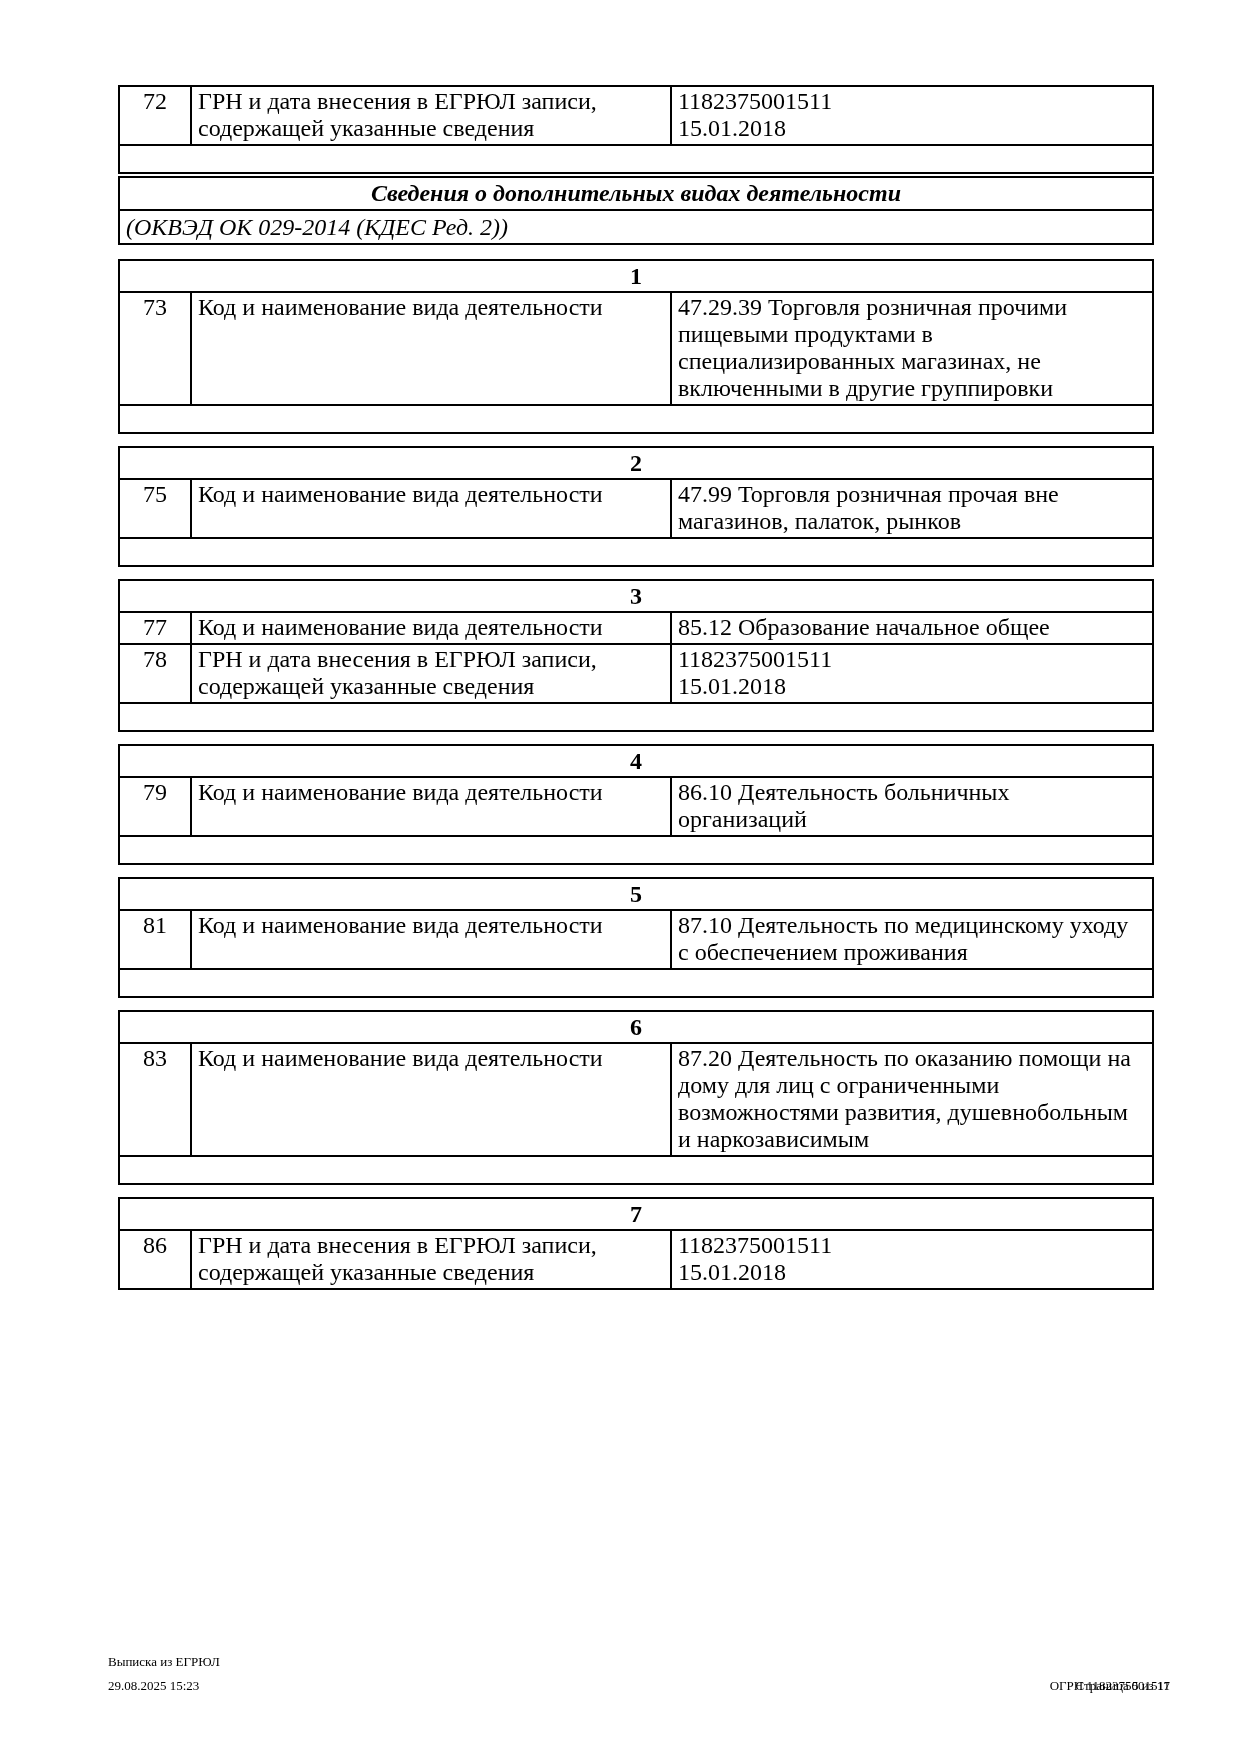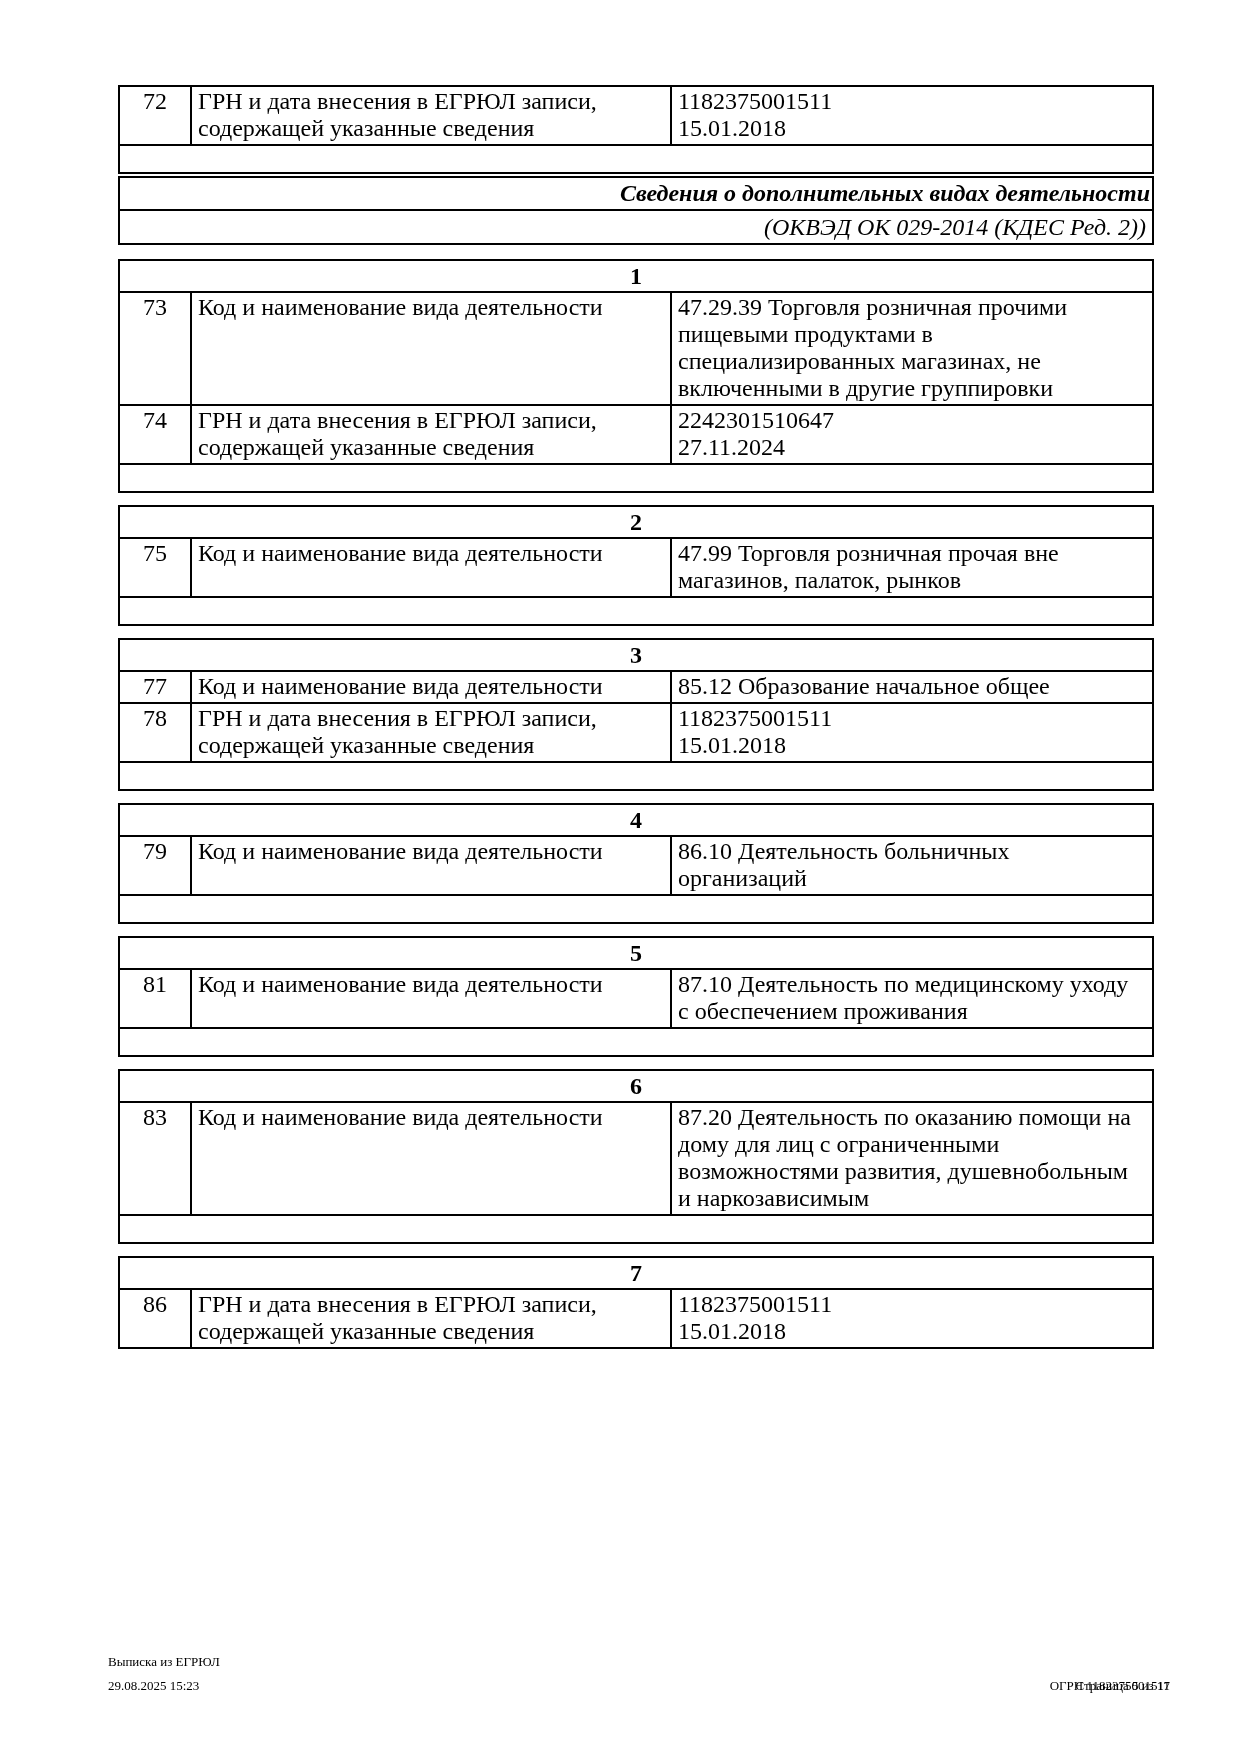--- a/index.html
+++ b/index.html
@@ -30,25 +30,25 @@
   td.lab,td.val{white-space:pre-line;}
   td.val{padding-right:2px;}
   tr.numrow td{
     height:30px;text-align:center;font-weight:bold;
     vertical-align:middle;padding:0;
   }
   tr.emptyrow td{height:26px;padding:0;}
   table.mb2{margin-bottom:2px;}
   table.mb14{margin-bottom:14px;}
   tr.titlerow td{
-    height:31px;text-align:right;vertical-align:middle;
+    height:31px;text-align:center;vertical-align:middle;
     font-weight:bold;font-style:italic;padding:0 2px;
   }
   tr.subtitlerow td{
-    height:32px;text-align:right;vertical-align:middle;
+    height:32px;text-align:left;vertical-align:middle;
     font-style:italic;font-weight:normal;padding:0 6px;
   }
   .footer{
     position:absolute;left:108px;top:1650px;width:1062px;height:50px;
     font-size:13px;line-height:24px;
   }
   .footer-left{position:absolute;left:0;top:0;}
   .footer-center{position:absolute;left:0;top:24px;width:100%;text-align:right;}
   .footer-right{position:absolute;right:0;top:24px;}
 </style>
@@ -103,27 +103,20 @@
         <tr class="numrow">
       <td colspan="3">1</td>
     </tr>
     <tr>
       <td class="num">73</td>
       <td class="lab">Код и наименование вида деятельности</td>
       <td class="val">47.29.39 Торговля розничная прочими
 пищевыми продуктами в
 специализированных магазинах, не
 включенными в другие группировки</td>
-    </tr>
-    <tr>
-      <td class="num">74</td>
-      <td class="lab">ГРН и дата внесения в ЕГРЮЛ записи,
-содержащей указанные сведения</td>
-      <td class="val">2242301510647
-27.11.2024</td>
     </tr>
     <tr class="emptyrow">
           <td colspan="3"></td>
         </tr>
   </tbody>
     </table>
 
   <table class="sec">
     <colgroup>
         <col class="c1">

